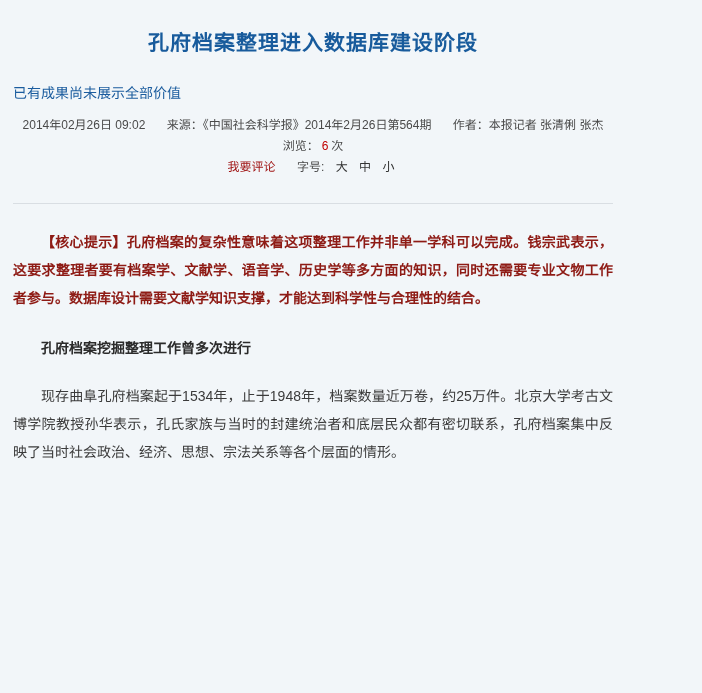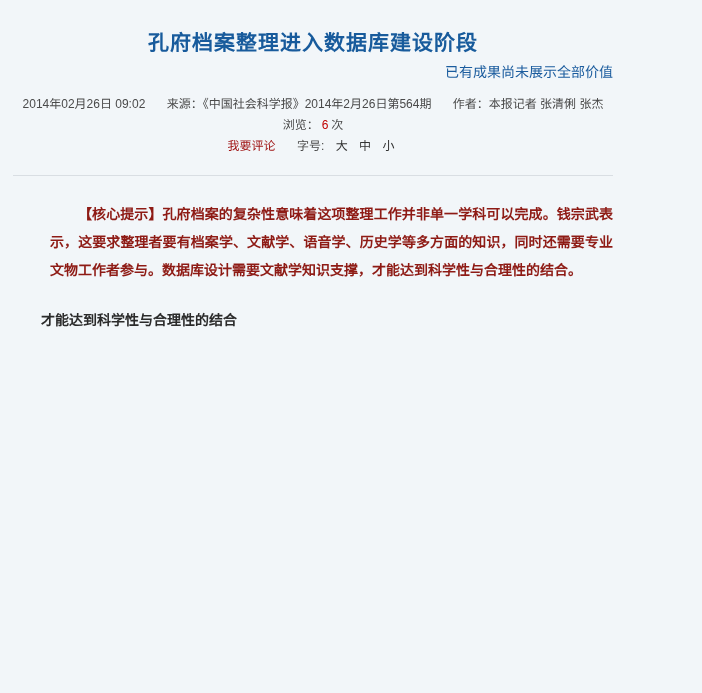--- a/index.html
+++ b/index.html
@@ -23,48 +23,47 @@
   .page{width:626px;padding:0 13px;}
   .article-title{
     margin-top:26px;
     text-align:center;
     font-size:21px;
     font-weight:bold;
     color:var(--title-blue);
     letter-spacing:1px;
   }
   .article-subtitle{
-    margin-top:5px;
-    text-align:right;
+    margin-top:26px;
+    text-align:left;
     font-size:14px;
     font-weight:normal;
     color:var(--subtitle-blue);
   }
   .meta{
     margin-top:13px;
     text-align:center;
     font-size:12px;
     color:var(--meta-gray);
     line-height:21px;
-    padding-bottom:18px;
+    padding-bottom:25px;
     border-bottom:1px solid var(--divider);
   }
   .meta .seg{margin:0 9px;white-space:nowrap;}
   .meta a{text-decoration:none;cursor:pointer;}
   .views-count{color:var(--views-red);margin:0 3px;}
   .comment-link{color:var(--comment-red);margin-right:18px;}
   .fontsize-label{margin-right:4px;}
   .fontsize-link{color:#333;margin:0 4px;}
   .content p{
     font-size:14px;
     line-height:28px;
     text-align:justify;
     text-indent:2em;
     margin-top:24px;
-    margin-left:37px;
   }
   .core-tip{
     color:var(--core-tip-red);
     font-weight:bold;
   }
   .section-heading{
     margin-top:26px;
     font-size:14px;
     line-height:20px;
     font-weight:bold;
@@ -92,17 +91,18 @@
       <a class="comment-link">我要评论</a>
       <span class="fontsize-label">字号:</span>
       <a class="fontsize-link">大</a>
       <a class="fontsize-link">中</a>
       <a class="fontsize-link">小</a>
     </div>
   </div>
 
   <div class="content">
     <p class="core-tip">【核心提示】孔府档案的复杂性意味着这项整理工作并非单一学科可以完成。钱宗武表示，这要求整理者要有档案学、文献学、语音学、历史学等多方面的知识，同时还需要专业文物工作者参与。数据库设计需要文献学知识支撑，才能达到科学性与合理性的结合。</p>
-    <h3 class="section-heading">才能达到科学性与合理性的结合</h3>
+    <h3 class="section-heading">孔府档案挖掘整理工作曾多次进行</h3>
+    <p>现存曲阜孔府档案起于1534年，止于1948年，档案数量近万卷，约25万件。北京大学考古文博学院教授孙华表示，孔氏家族与当时的封建统治者和底层民众都有密切联系，孔府档案集中反映了当时社会政治、经济、思想、宗法关系等各个层面的情形。</p>
 
   </div>
 
 </div>
 
 </body></html>

